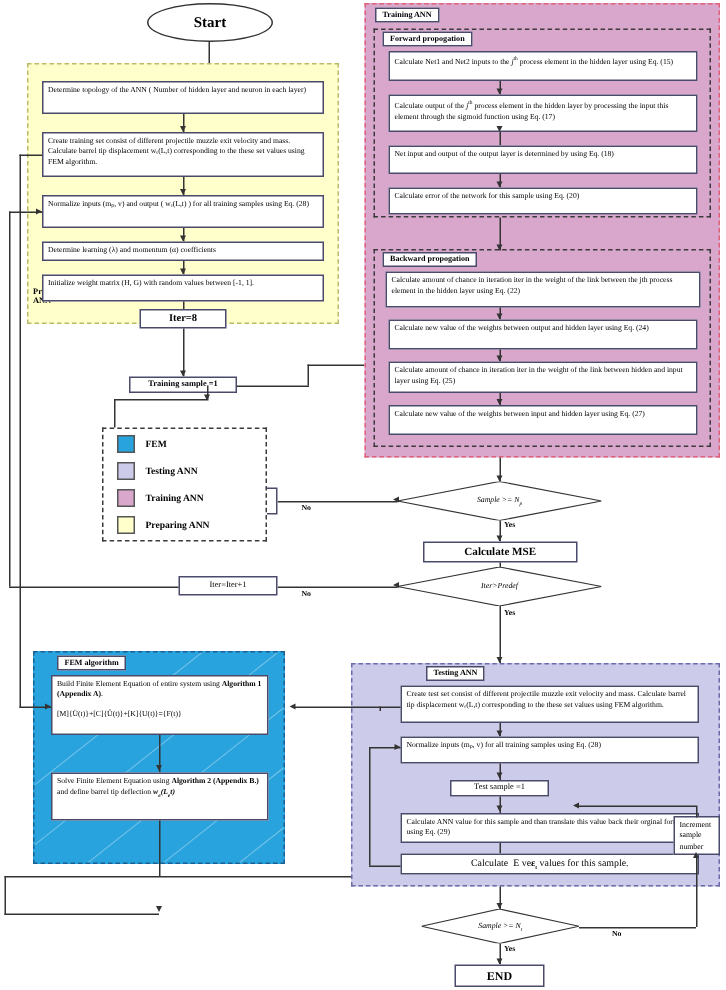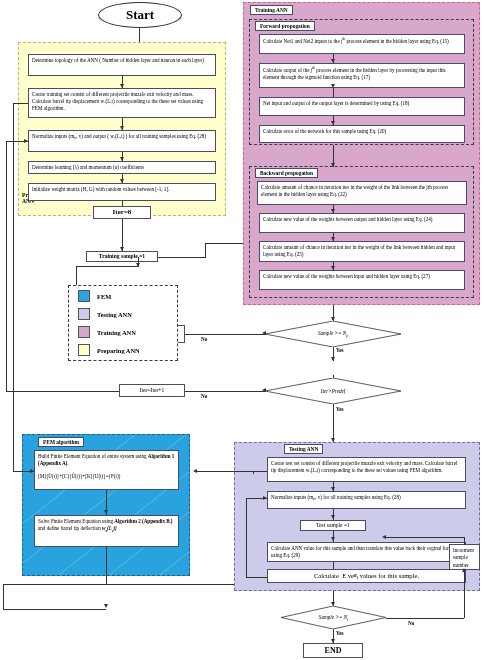--- a/index.html
+++ b/index.html
@@ -65,21 +65,21 @@
   .legend{position:absolute;border:1.5px dashed #3a3a3a;background:#fff;box-sizing:border-box;}
   .legrow{position:absolute;display:flex;align-items:center;}
   .swatch{width:10px;height:10px;border:1px solid #555;}
   .legtxt{margin-left:7px;font-size:6.4px;font-weight:bold;}
 </style>
 </head>
 <body>
 
 <div id="root">
 
-  <div class="term" style="left:98px;top:2px;width:84px;height:26px;font-size:13px;">
+  <div class="term" style="left:98px;top:2px;width:84px;height:26px;font-size:10px;">
     <span>Start</span>
   </div>
   <div class="ln lnv" style="left:139px;top:28px;height:23px;"></div>
   <div class="ar ar-d" style="left:136.5px;top:48px;"></div>
 
   <div class="group grp-prep" style="left:18px;top:42px;width:208px;height:174px;"></div>
   <div class="grp-tag" style="left:22px;top:192px;width:44px;">Preparing<br>ANN</div>
 
   <div class="box" style="left:28px;top:54px;width:188px;height:22px;">Determine topology of the ANN ( Number of hidden layer and neuron in each layer)</div>
   <div class="ln lnv" style="left:122px;top:76px;height:12px;"></div>
@@ -171,20 +171,21 @@
   <div class="box" style="left:119px;top:325px;width:66px;height:18px;">Increment sample number</div>
 
   <div class="ln lnh" style="left:76px;top:333.5px;width:43px;"></div>
   <div class="ln lnv" style="left:76px;top:266px;height:68px;"></div>
   <div class="ln lnh" style="left:76px;top:266px;width:62px;"></div>
 
   <div class="ln lnv" style="left:333px;top:347px;height:14px;"></div>
   <div class="ar ar-d" style="left:330.5px;top:357px;"></div>
   <div class="lbl" style="left:336px;top:347px;">Yes</div>
 
+  <div class="box c b" style="left:282px;top:361px;width:103px;height:14px;font-size:7.4px;">Calculate MSE</div>
 
   <div class="ln lnv" style="left:333px;top:375px;height:14px;"></div>
   <div class="ar ar-d" style="left:330.5px;top:385px;"></div>
 
   <div class="diamond" style="left:265px;top:378px;width:136px;height:26px;">
     <svg width="136" height="26" style="position:absolute;left:0;top:0;">
       <polygon points="68,0 136,13 68,26 0,13" fill="#ffffff" stroke="#333" stroke-width="0.8"></polygon>
     </svg>
     <div class="dtext">Iter&gt;Predef</div>
   </div>

